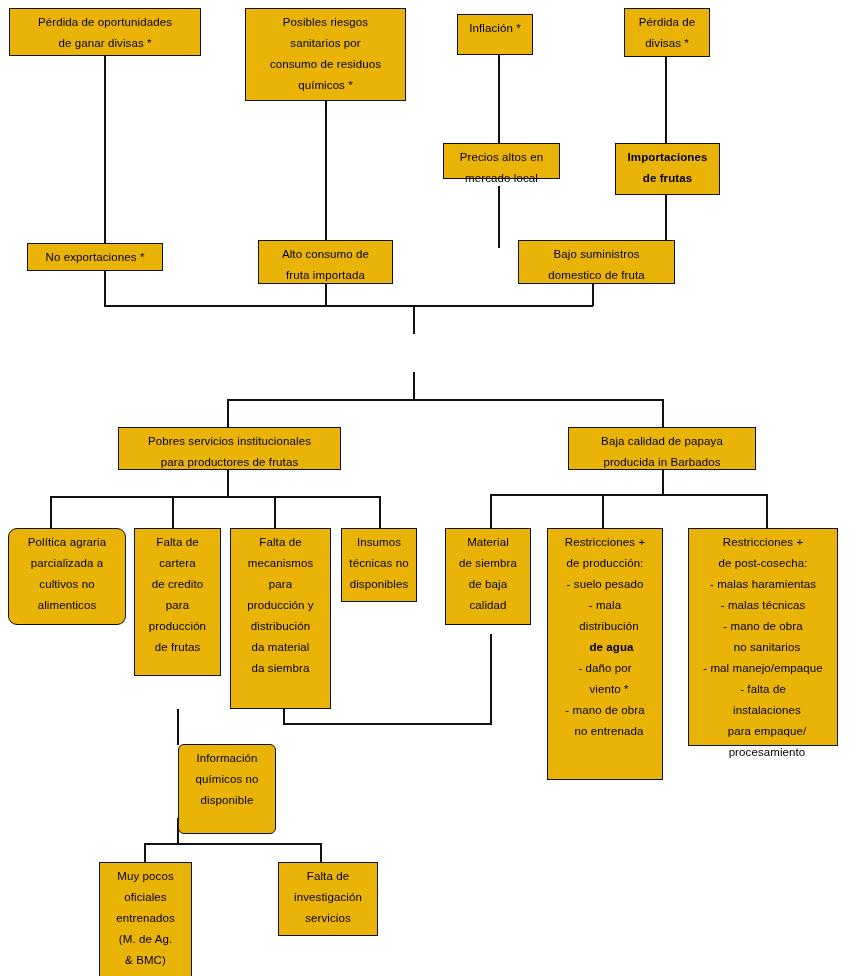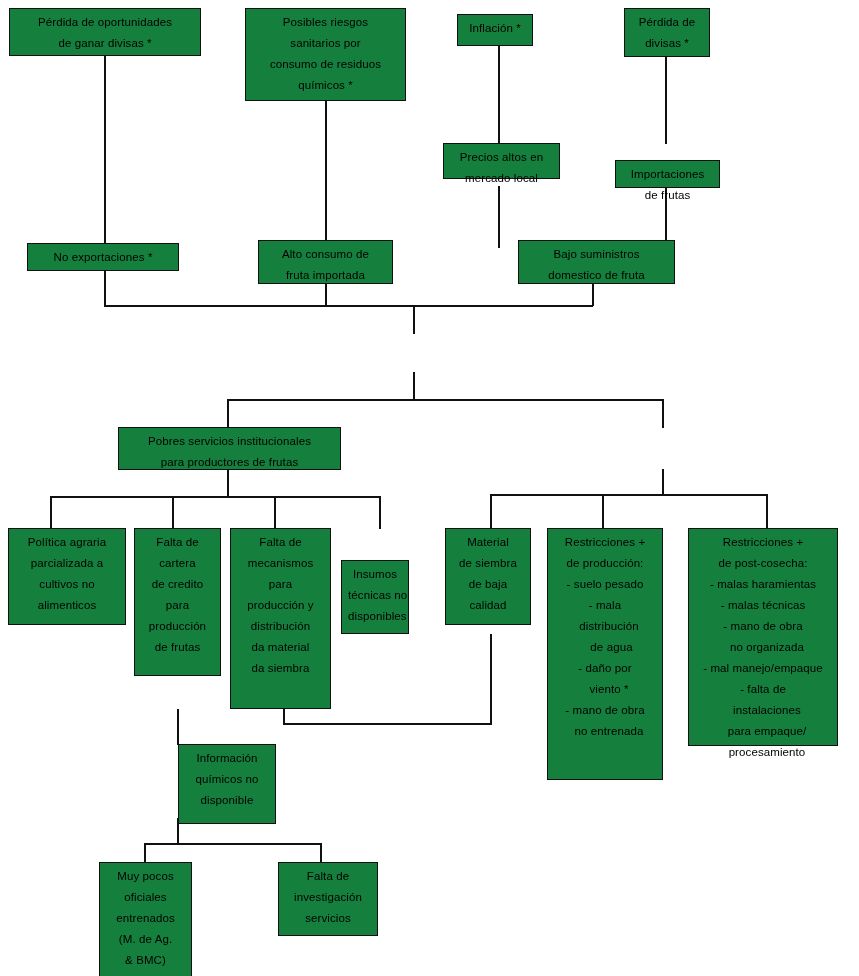--- a/index.html
+++ b/index.html
@@ -16,39 +16,39 @@
     position: relative;
     width: 859px;
     height: 976px;
     background: #ffffff;
     overflow: hidden;
   }
   .node {
     position: absolute;
     box-sizing: border-box;
     border: 1.5px solid #111111;
-    background: #15803d;
+    background: #eab308;
     color: #000000;
     font-size: 11.5px;
     line-height: 21px;
     padding: 3px 6px 3px 6px;
     z-index: 5;
     letter-spacing: 0.1px;
   }
   .node.center  { text-align: center; }
   .node.lead    { text-align: center; }
   .node.capsbox {
     font-size: 12.5px;
     letter-spacing: 0.6px;
     line-height: 22px;
   }
   .node .ln { display: block; white-space: pre; }
   .node .ln.c  { text-align: center; }
   .node .ln.hang { padding-left: 8px; }
-  .node .ln.hang2 { padding-left: 13px; }
+  .node .ln.hang2 { padding-left: 13px; font-weight: bold; }
 
   
   .conn {
     position: absolute;
     background: #111111;
     z-index: 1;
   }
   .v { width: 1.5px; }
   .h { height: 1.5px; }
 </style>
@@ -110,61 +110,65 @@
     <span class="ln c">de ganar divisas *</span>
   </div>
 
   <div class="node lead" style="left:245px; top:8px; width:161px; height:93px;">
     <span class="ln">Posibles riesgos</span>
     <span class="ln">sanitarios por</span>
     <span class="ln">consumo de residuos</span>
     <span class="ln">químicos *</span>
   </div>
 
-  <div class="node center" style="left:457px; top:14px; width:76px; height:32px;">
+  <div class="node center" style="left:457px; top:14px; width:76px; height:41px;">
     <span class="ln c">Inflación *</span>
   </div>
 
   <div class="node lead" style="left:624px; top:8px; width:86px; height:49px;">
     <span class="ln">Pérdida de</span>
     <span class="ln">divisas *</span>
   </div>
 
   <div class="node center" style="left:443px; top:143px; width:117px; height:36px;">
     <span class="ln c">Precios altos en</span>
     <span class="ln c">mercado local</span>
   </div>
 
-  <div class="node lead" style="left:615px; top:160px; width:105px; height:28px;">
+  <div class="node lead" style="left:615px; top:143px; width:105px; height:52px;font-weight:bold;">
     <span class="ln">Importaciones</span>
     <span class="ln">de frutas</span>
   </div>
 
-  <div class="node center" style="left:27px; top:243px; width:152px; height:28px;">
+  <div class="node center" style="left:27px; top:243px; width:136px; height:28px;">
     <span class="ln c">No exportaciones *</span>
   </div>
 
   <div class="node center" style="left:258px; top:240px; width:135px; height:44px;">
     <span class="ln c">Alto consumo de</span>
     <span class="ln c">fruta importada</span>
   </div>
 
   <div class="node center" style="left:518px; top:240px; width:157px; height:44px;">
     <span class="ln c">Bajo suministros</span>
     <span class="ln c">domestico de fruta</span>
   </div>
 
 
   <div class="node center" style="left:118px; top:427px; width:223px; height:43px;">
     <span class="ln c">Pobres servicios institucionales</span>
     <span class="ln c">para productores de frutas</span>
   </div>
 
-
-  <div class="node lead" style="left:8px; top:528px; width:118px; height:97px;">
+  <div class="node center" style="left:568px; top:427px; width:188px; height:43px;">
+    <span class="ln c">Baja calidad de papaya</span>
+    <span class="ln c">producida in Barbados</span>
+  </div>
+
+  <div class="node lead" style="left:8px; top:528px; width:118px; height:97px;border-radius:9px;">
     <span class="ln">Política agraria</span>
     <span class="ln">parcializada a</span>
     <span class="ln">cultivos no</span>
     <span class="ln">alimenticos</span>
   </div>
 
   <div class="node lead" style="left:134px; top:528px; width:87px; height:148px;">
     <span class="ln">Falta de</span>
     <span class="ln">cartera</span>
     <span class="ln">de credito</span>
@@ -176,21 +180,21 @@
   <div class="node lead" style="left:230px; top:528px; width:101px; height:181px;">
     <span class="ln">Falta de</span>
     <span class="ln">mecanismos</span>
     <span class="ln">para</span>
     <span class="ln">producción y</span>
     <span class="ln">distribución</span>
     <span class="ln">da material</span>
     <span class="ln">da siembra</span>
   </div>
 
-  <div class="node lead" style="left:341px; top:528px; width:68px; height:74px;margin-top:32px;">
+  <div class="node lead" style="left:341px; top:528px; width:76px; height:74px;">
     <span class="ln">Insumos</span>
     <span class="ln">técnicas no</span>
     <span class="ln">disponibles</span>
   </div>
 
   <div class="node lead" style="left:445px; top:528px; width:86px; height:97px;">
     <span class="ln">Material</span>
     <span class="ln">de siembra</span>
     <span class="ln">de baja</span>
     <span class="ln">calidad</span>
@@ -208,29 +212,29 @@
     <span class="ln">- mano de obra</span>
     <span class="ln hang">no entrenada</span>
   </div>
 
   <div class="node lead" style="left:688px; top:528px; width:150px; height:218px;">
     <span class="ln">Restricciones +</span>
     <span class="ln">de post-cosecha:</span>
     <span class="ln">- malas haramientas</span>
     <span class="ln">- malas técnicas</span>
     <span class="ln">- mano de obra</span>
-    <span class="ln hang">no organizada</span>
+    <span class="ln hang">no sanitarios</span>
     <span class="ln">- mal manejo/empaque</span>
     <span class="ln">- falta de</span>
     <span class="ln hang">instalaciones</span>
     <span class="ln hang">para empaque/</span>
     <span class="ln hang">procesamiento</span>
   </div>
 
-  <div class="node lead" style="left:178px; top:744px; width:98px; height:80px;">
+  <div class="node lead" style="left:178px; top:744px; width:98px; height:90px;border-radius:6px;">
     <span class="ln">Información</span>
     <span class="ln">químicos no</span>
     <span class="ln">disponible</span>
   </div>
 
   <div class="node lead" style="left:99px; top:862px; width:93px; height:120px;">
     <span class="ln">Muy pocos</span>
     <span class="ln">oficiales</span>
     <span class="ln">entrenados</span>
     <span class="ln">(M. de Ag.</span>

